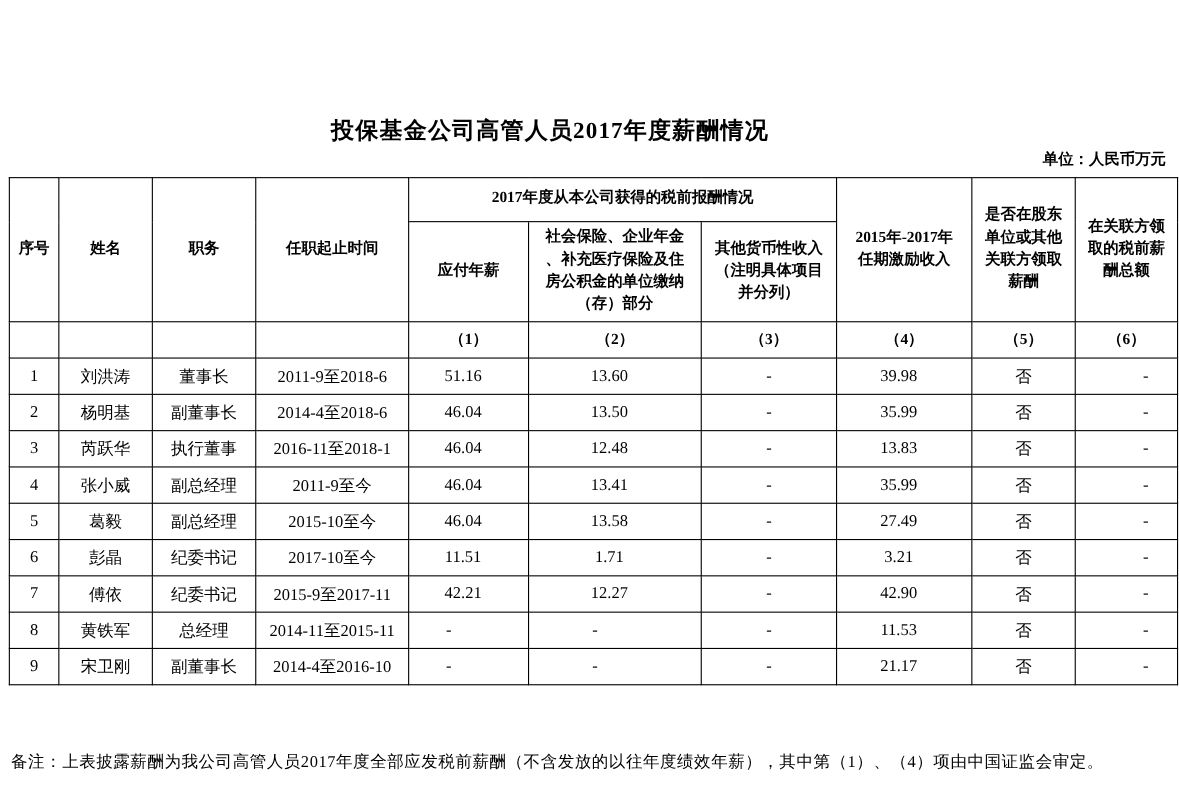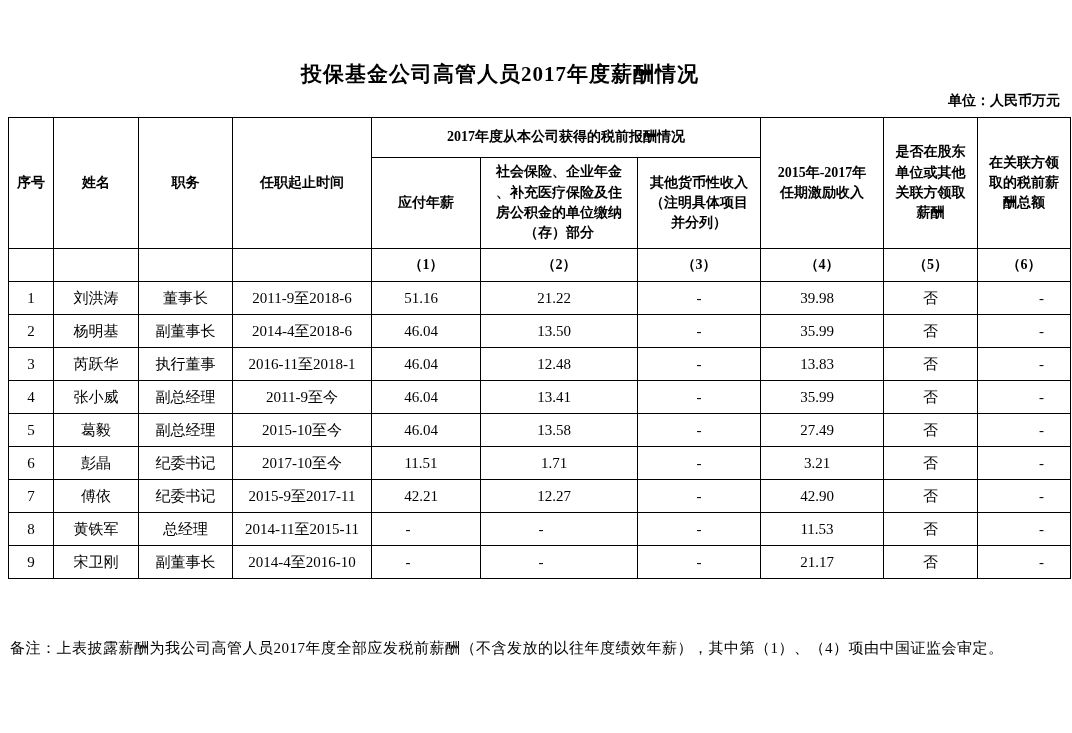--- a/index.html
+++ b/index.html
@@ -4,21 +4,21 @@
 <style>
   * { margin: 0; padding: 0; box-sizing: border-box; }
   html, body { background: #ffffff; }
   body {
     width: 1072px; height: 733px;
     font-family: "Liberation Serif", "DejaVu Serif", serif;
     color: #000000;
     position: relative;
     overflow: hidden;
   }
-  .page { position: absolute; inset: 0; background: #ffffff; }
+  .page { position: absolute; inset: 0; background: #ffffff; margin-top: 44px; }
 
   .doc-title {
     position: absolute;
     top: 60px; left: 0; width: 1000px;
     text-align: center;
     font-size: 21px;
     font-weight: bold;
     letter-spacing: 1px;
   }
   .unit-label {
@@ -134,21 +134,21 @@
         <td>（6）</td>
       </tr>
     </thead>
     <tbody>
       <tr class="data-row">
         <td class="c-no">1</td>
         <td class="c-name">刘洪涛</td>
         <td class="c-pos">董事长</td>
         <td class="c-term">2011-9至2018-6</td>
         <td class="c-sal">51.16</td>
-        <td class="c-soc">21.22</td>
+        <td class="c-soc">13.60</td>
         <td class="c-oth">-</td>
         <td class="c-inc">39.98</td>
         <td class="c-rel">否</td>
         <td class="c-tot">-</td>
       </tr>
       <tr class="data-row">
         <td class="c-no">2</td>
         <td class="c-name">杨明基</td>
         <td class="c-pos">副董事长</td>
         <td class="c-term">2014-4至2018-6</td>

